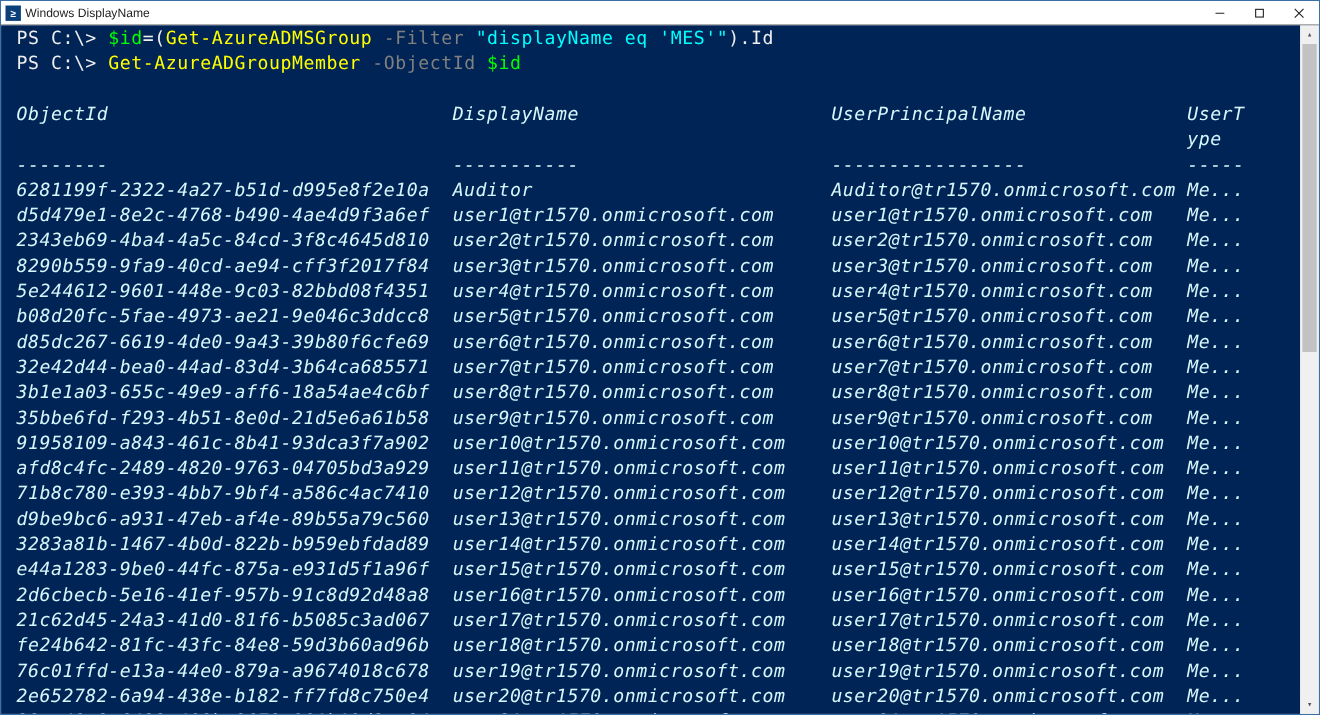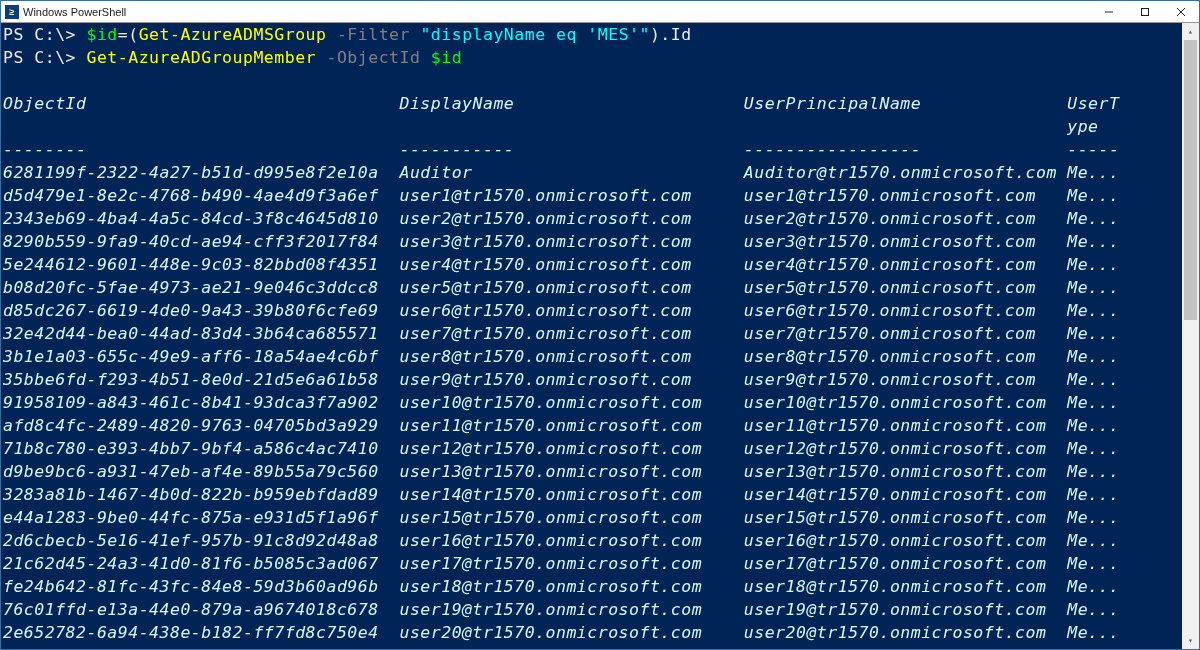--- a/index.html
+++ b/index.html
@@ -54,20 +54,21 @@
     line-height: 23px;
     white-space: pre;
     overflow: hidden;
     display: flex;
   }
   .term-content {
     flex: 1 1 auto;
     padding: 0 2px;
     overflow: hidden;
     letter-spacing: 0.5px;
+    margin-left: 12px;
   }
   .scrollbar {
     width: 17px;
     background: #f0f0f0;
     display:flex; flex-direction:column;
   }
   .sb-btn {
     height: 17px;
     background:#f0f0f0;
     display:flex;align-items:center;justify-content:center;
@@ -88,21 +89,21 @@
   .rows { color:#d6f7fb;font-style:italic; }
   .row-line { display:block; }
 </style>
 </head>
 <body>
 
 <div class="window">
   <div class="titlebar">
     <div class="title-left">
       <span class="title-icon">≥</span>
-      <span>Windows PowerShell</span>
+      <span>Windows DisplayName</span>
     </div>
     <div class="win-controls">
       <div class="win-btn" title="Minimize">
         <svg viewBox="0 0 10 10">
             <path d="M1 5h8" stroke="#222" stroke-width="1"></path>
           </svg>
       </div>
       <div class="win-btn" title="Maximize">
         <svg viewBox="0 0 10 10">
             <rect x="1.5" y="1.5" width="7" height="7" fill="none" stroke="#222" stroke-width="1"></rect>

